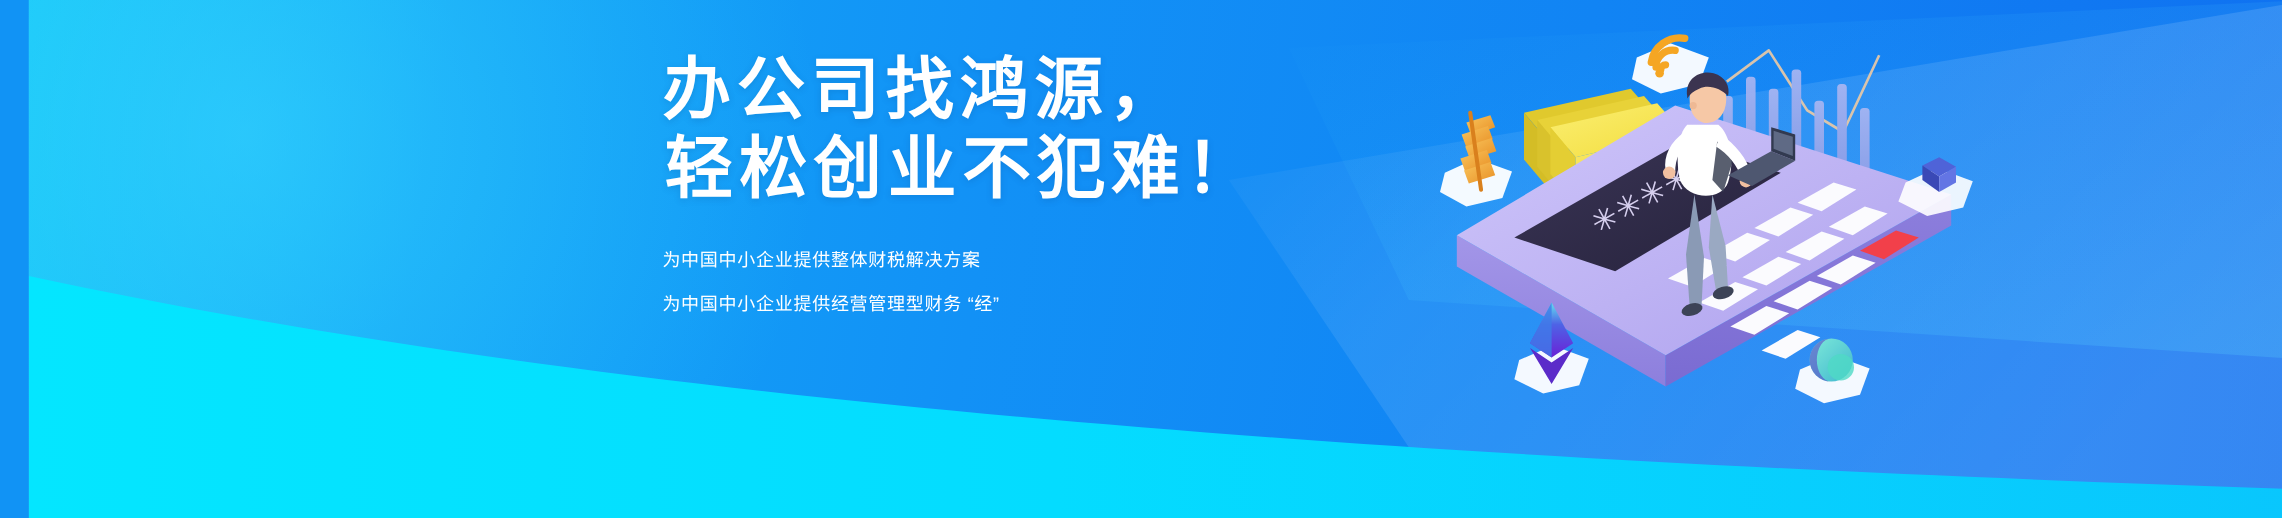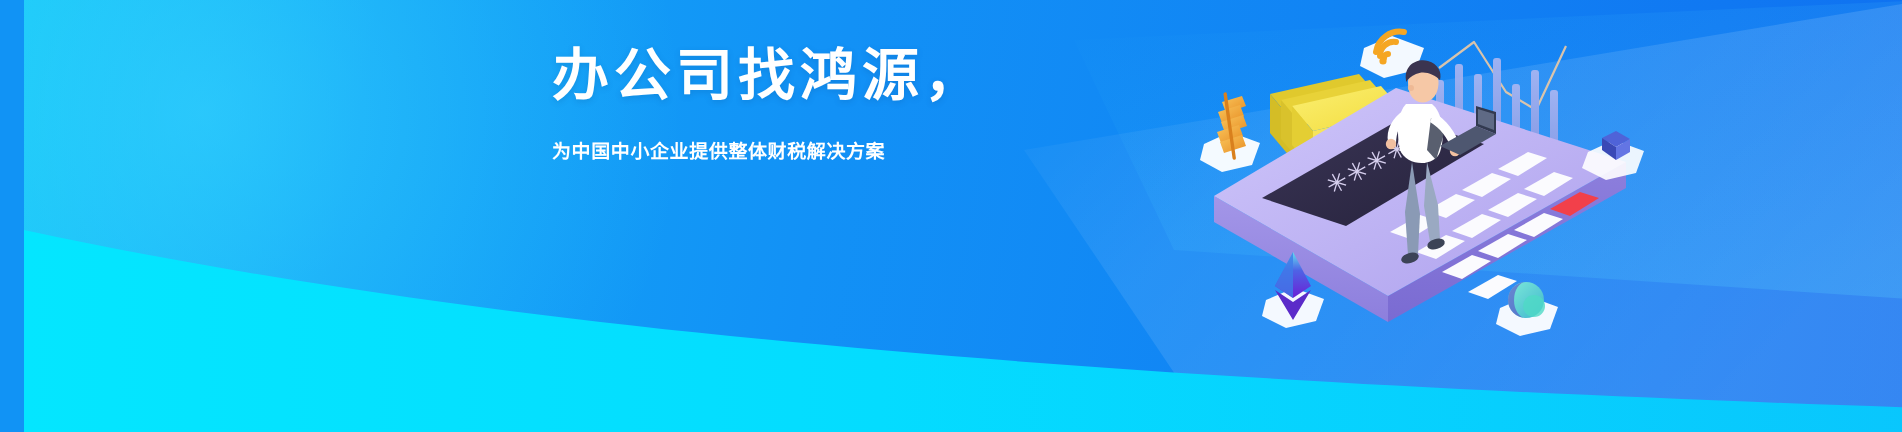--- a/index.html
+++ b/index.html
@@ -57,24 +57,24 @@
     white-space:nowrap;
   }
   .headline .line2{ padding-left:2px; }
 
   .sub{
     margin-top:32px;
   }
   .sub p{
     margin:0 0 12px 0;
     color:#ffffff;
-    font-size:19px;
+    font-size:15px;
     line-height:24px;
     letter-spacing:.6px;
-    font-weight:700;
+    font-weight:400;
     white-space:nowrap;
   }
   .sub p:last-child{margin-bottom:0;}
 
   
   .art{
     position:absolute;
     left:1160px;top:0;
     width:480px;height:432px;
     z-index:5;
@@ -112,24 +112,26 @@
         <stop offset="100%" stop-color="#09c6fd"></stop>
       </linearGradient>
     </defs>
     <path d="M0,18 C420,108 980,166 1902,196 L1902,220 L0,220 Z" fill="url(#gWave)"></path>
   </svg>
 
   <div class="copy">
 
     <div class="headline">
       <div class="line1">办公司找鸿源，</div>
+      <div class="line2">轻松创业不犯难！</div>
     </div>
 
     <div class="sub">
       <p>为中国中小企业提供整体财税解决方案</p>
+      <p>为中国中小企业提供经营管理型财务 “经”</p>
     </div>
 
   </div>
 
   <div class="art">
     <svg viewBox="0 0 480 432" width="480" height="432">
       <defs>
         <linearGradient id="calcTop" x1="0" y1="0" x2="1" y2="1">
           <stop offset="0%" stop-color="#cfc6fa"></stop>
           <stop offset="55%" stop-color="#bdb2f3"></stop>

